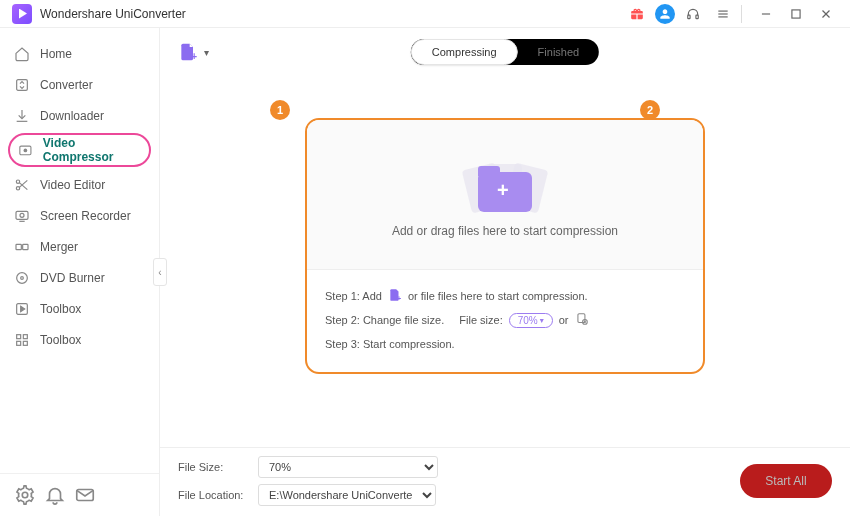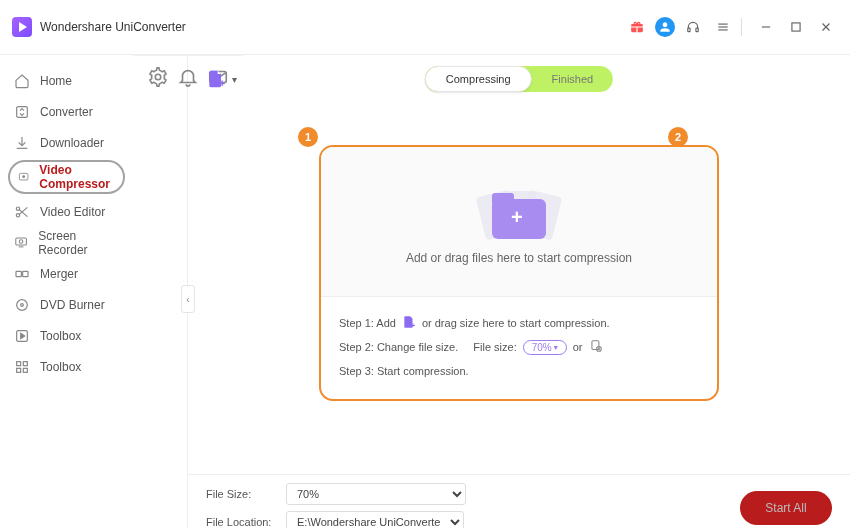--- a/index.html
+++ b/index.html
@@ -1,53 +1,53 @@
 <!DOCTYPE html>
 <html><head>
 <meta charset="utf-8">
 <style>
 * { box-sizing: border-box; margin: 0; padding: 0; font-family: -apple-system, BlinkMacSystemFont, "Segoe UI", Arial, sans-serif; }
 body { width: 850px; height: 528px; background: #fff; overflow: hidden; position: relative; }
 
-.titlebar { height: 55px; display: flex; align-items: center; padding: 0 12px; border-bottom: 1px solid #eee; }
+.titlebar { height: 28px; display: flex; align-items: center; padding: 0 12px; border-bottom: 1px solid #eee; }
 .titlebar .logo { width: 20px; height: 20px; background: linear-gradient(135deg,#a763ff,#7c4dff); border-radius: 4px; margin-right: 8px; position: relative; }
 .titlebar .logo::after { content:""; position:absolute; left:5px; top:5px; width:10px; height:10px; background:#fff; clip-path:polygon(20% 0,100% 50%,20% 100%); }
 .titlebar .title { font-size: 12px; color: #333; font-weight: 500; }
 .titlebar .spacer { flex: 1; }
 .titlebar .ticon { width: 24px; height: 24px; display:flex; align-items:center; justify-content:center; color:#666; margin-left:6px; cursor:pointer; border-radius:4px; }
 .titlebar .ticon.gift { color:#ff5252; }
 .titlebar .ticon.user { background:#2196f3; color:#fff; border-radius:50%; width:20px; height:20px; font-size:11px; }
 .titlebar .ticon svg { width:14px; height:14px; }
 .titlebar .divider { width:1px; height:18px; background:#ddd; margin:0 6px; }
 
 .body { display:flex; height: calc(100% - 40px); }
 
-.sidebar { width: 188px; border-right: 1px solid #eee; display:flex; position:relative; }
+.sidebar { width: 160px; border-right: 1px solid #eee; display:flex; flex-direction:column; position:relative; }
 .sidebar .navlist { padding-top: 10px; flex:1; }
 .nav-item { display:flex; align-items:center; height: 31px; padding: 0 14px; font-size: 12px; color:#555; cursor:pointer; gap:10px; }
 .nav-item .nicon { width:16px; height:16px; display:flex; align-items:center; justify-content:center; color:#888; }
-.nav-item.active { font-weight:700; color:#b91c1c; border:2px solid #a3a3a3; border-radius:18px; margin:2px 8px; height:34px; padding:0 8px;justify-content:flex-end; }
+.nav-item.active { font-weight:700; color:#0f766e; border:2px solid #ec4899; border-radius:18px; margin:2px 8px; height:34px; padding:0 8px;justify-content:flex-end; }
 .nav-badge { position:absolute; width:20px; height:20px; background:#f08a2a; color:#fff; border-radius:50%; font-size:11px; font-weight:700; display:flex; align-items:center; justify-content:center; }
 .nav-badge.b1 { left:110px; top:72px; }
 .nav-badge.b2 { left:480px; top:72px; }
 
 .sidebar .collapse-btn { position:absolute; right:-8px; top:50%; transform:translateY(-50%); width:14px; height:28px; background:#fff; border:1px solid #e5e5e5; border-radius:3px; display:flex; align-items:center; justify-content:center; font-size:10px; color:#888; cursor:pointer; }
 
 .sidebar .bottom { display:flex; gap:8px; padding:10px 14px; border-top:1px solid #f0f0f0; }
 .sidebar .bottom .bicon { width:22px; height:22px; display:flex; align-items:center; justify-content:center; color:#888; cursor:pointer; }
 
 .main { flex:1; display:flex; flex-direction:column; position:relative; }
 
 .toolbar { height:48px; display:flex; align-items:center; padding:0 18px; }
 .add-file-btn { display:flex; align-items:center; gap:4px; cursor:pointer; }
 .file-icon { width:20px; height:20px; position:relative; }
 .file-icon svg { width:20px; height:20px; }
 .add-chevron { font-size:10px; color:#666; margin-left:2px; }
 
-.tabs { position:absolute; left:50%; transform:translateX(-50%); display:flex; background:#bef264; border-radius:14px; height:26px; align-items:center; }
+.tabs { position:absolute; left:50%; transform:translateX(-50%); display:flex; background:#000000; border-radius:14px; height:26px; align-items:center; }
 .tab { padding:0 20px; height:26px; display:flex; align-items:center; font-size:11px; color:#777; cursor:pointer; border-radius:14px; }
 .tab.active { background:#fff; color:#333; box-shadow:0 1px 2px rgba(0,0,0,.1); border:1px solid #e5e5e5; }
 
 .content { flex:1; display:flex; flex-direction:column; align-items:center; }
 
 .drop-card { width:400px; border:2px solid #f08a2a; border-radius:14px; margin-top:42px; position:relative; overflow:visible; }
 .drop-zone { height:150px; background:#fafafa; border-bottom:1px solid #eee; display:flex; flex-direction:column; align-items:center; justify-content:center; border-radius:12px 12px 0 0; }
 .folder-graphic { width:78px; height:60px; position:relative; margin-bottom:12px; }
 .folder-back { position:absolute; width:78px; height:44px; bottom:4px; display:flex; justify-content:center; }
 .folder-back .card { width:34px; height:44px; background:#e8e6f0; border-radius:4px; margin:0 -6px; opacity:.8; }
@@ -278,21 +278,21 @@
           </div>
           <div class="drop-text">Add or drag files here to start compression</div>
         </div>
         <div class="steps">
           <div class="step-row">
             <span>Step 1: Add</span>
             <span class="mini-file-icon"><svg viewBox="0 0 24 24">
                   <path fill="#8b6cf0" d="M6 2h8l4 4v14a2 2 0 01-2 2H6a2 2 0 01-2-2V4a2 2 0 012-2z"></path>
                   <text x="15" y="22" font-size="13" fill="#8b6cf0" font-weight="bold">+</text>
                 </svg></span>
-            <span>or drag size here to start compression.</span>
+            <span>or file files here to start compression.</span>
           </div>
           <div class="step-row">
             <span>Step 2: Change file size.</span>
             <span>&nbsp;</span>
             <span>File size:</span>
             <span class="size-pill">
                 <span>70%</span>
                 <span class="chev">▾</span>
               </span>
             <span>or</span>

